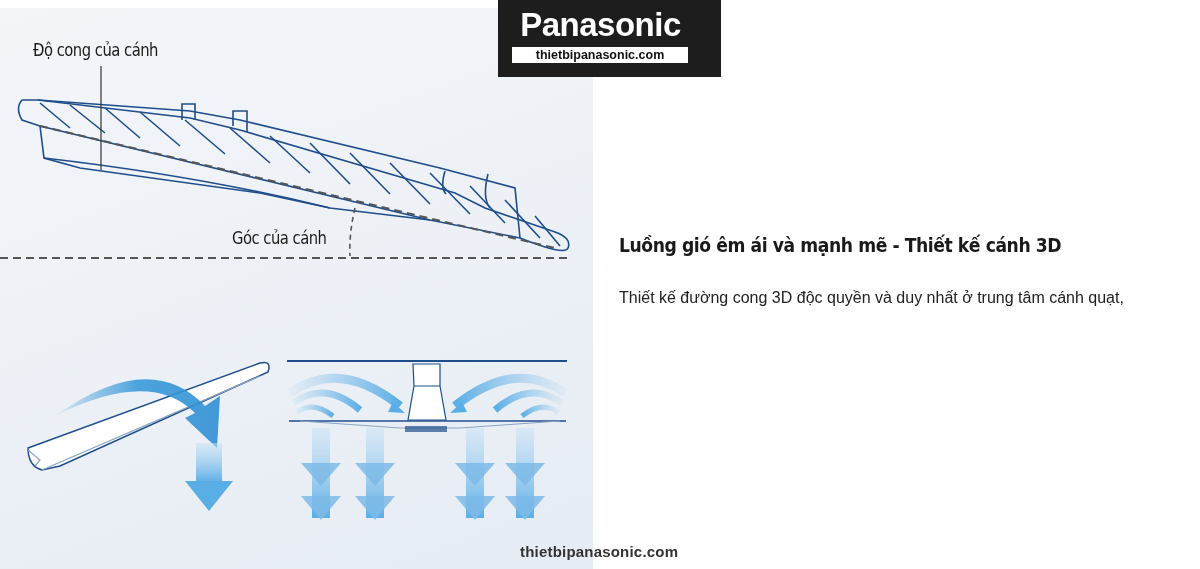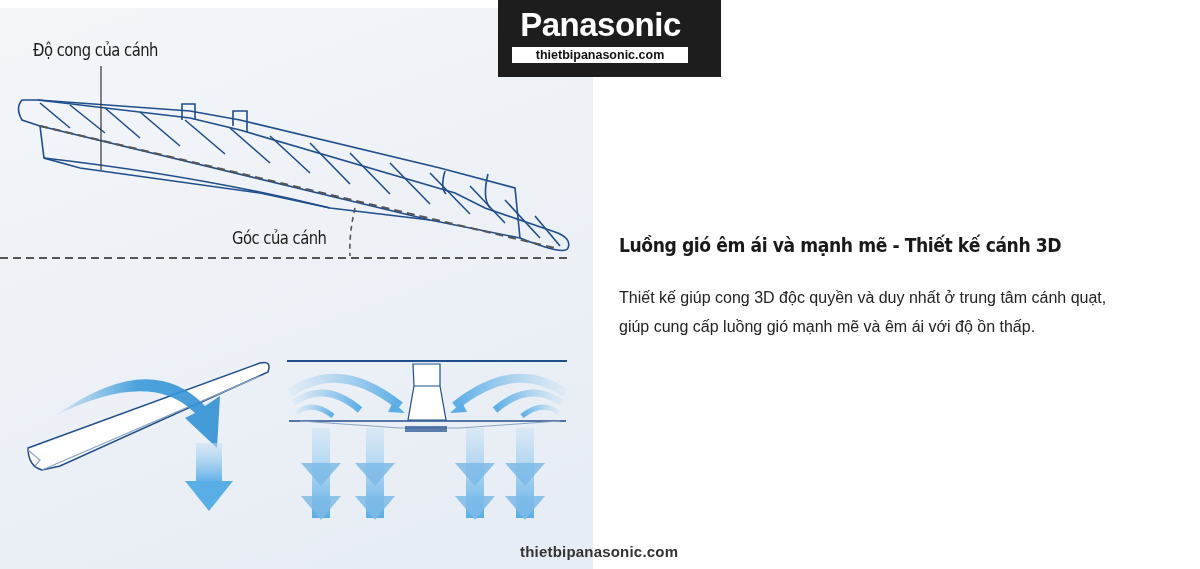--- a/index.html
+++ b/index.html
@@ -117,17 +117,16 @@
   <div class="label" style="left:232px; top:219px;">Góc của cánh</div>
 </div>
 
 <div class="logo">
   <div class="logo-brand">Panasonic</div>
   <div class="logo-url">thietbipanasonic.com</div>
 </div>
 
 <div class="heading">Luồng gió êm ái và mạnh mẽ - Thiết kế cánh 3D</div>
 <div class="desc">
-  <div>Thiết kế giúp cong 3D độc quyền và duy nhất ở trung tâm cánh quạt,</div>
-  <div>giúp cung cấp luồng gió mạnh mẽ và êm ái với độ ồn thấp.</div>
+  <div>Thiết kế đường cong 3D độc quyền và duy nhất ở trung tâm cánh quạt,</div>
 </div>
 
 <div class="watermark">thietbipanasonic.com</div>
 
 </body></html>

